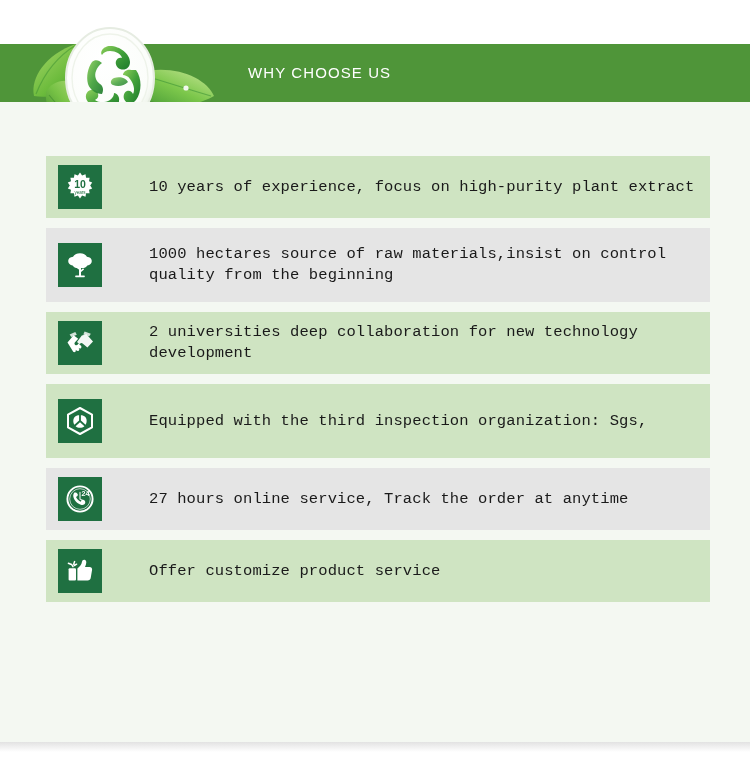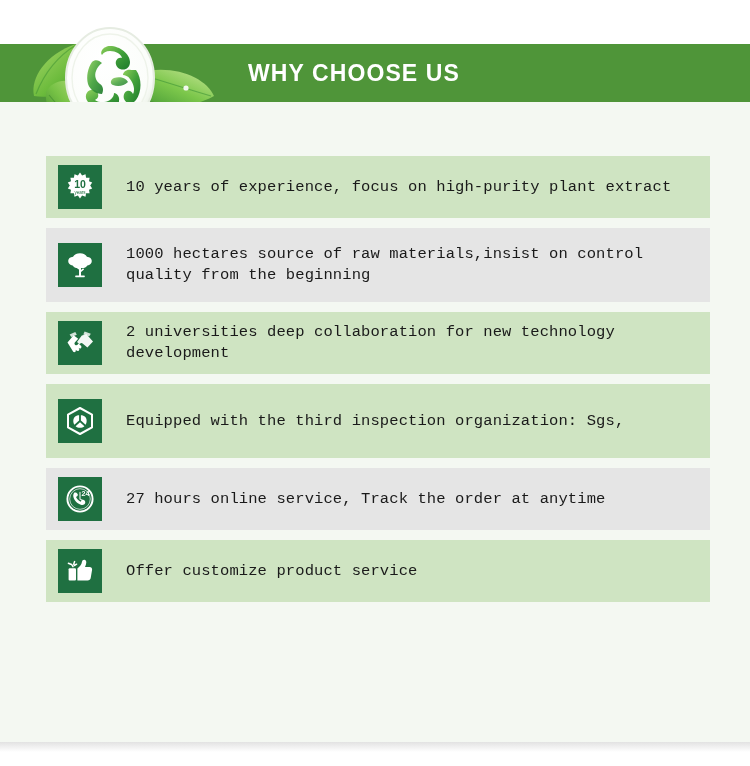--- a/index.html
+++ b/index.html
@@ -35,22 +35,22 @@
     left: 0;
     top: 44px;
     width: 750px;
     height: 58px;
     background: #4f9539;
   }
   .header-title {
     position: absolute;
     left: 248px;
     top: 58px;
-    font-size: 23px;
-    font-weight: bold;
+    font-size: 15px;
+    font-weight: normal;
     color: #ffffff;
     letter-spacing: 1.1px;
     line-height: 30px;
     white-space: nowrap;
   }
 
   
   .logo-wrap {
     position: absolute;
     left: 18px;
@@ -86,20 +86,21 @@
     top: 156px;
     width: 664px;
   }
 
   .row {
     display: flex;
     align-items: center;
     box-sizing: border-box;
     padding-left: 12px;
     margin-bottom: 10px;
+    gap: 23px;
   }
   .row.shade-a { background: #cfe4c2; }
   .row.shade-b { background: #e5e5e5; }
 
   .row.h1 { height: 62px; }
   .row.h2 { height: 74px; }
 
   .icon-box {
     flex: 0 0 auto;
     width: 44px;

